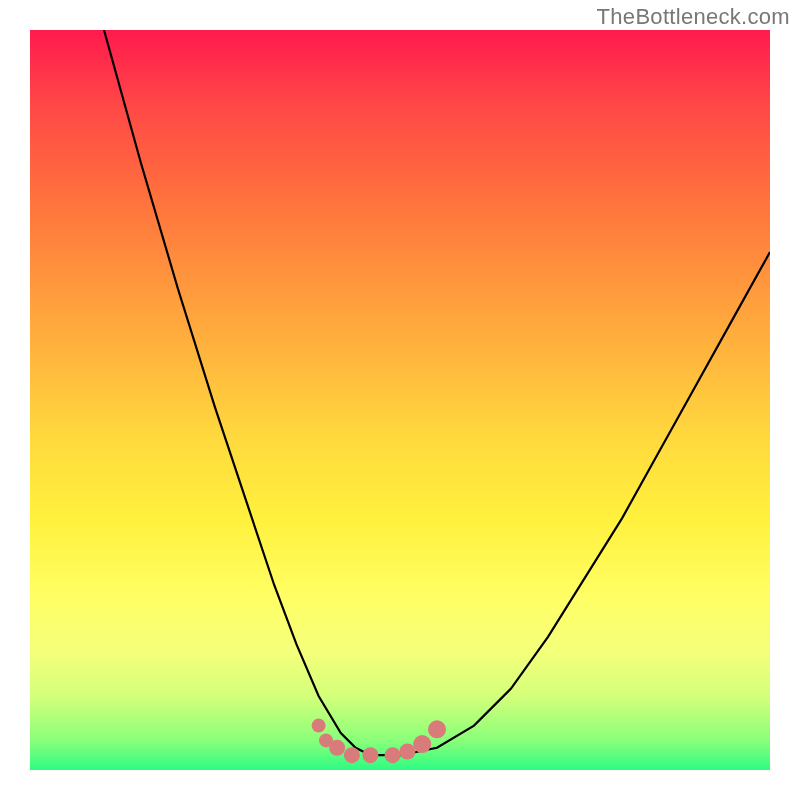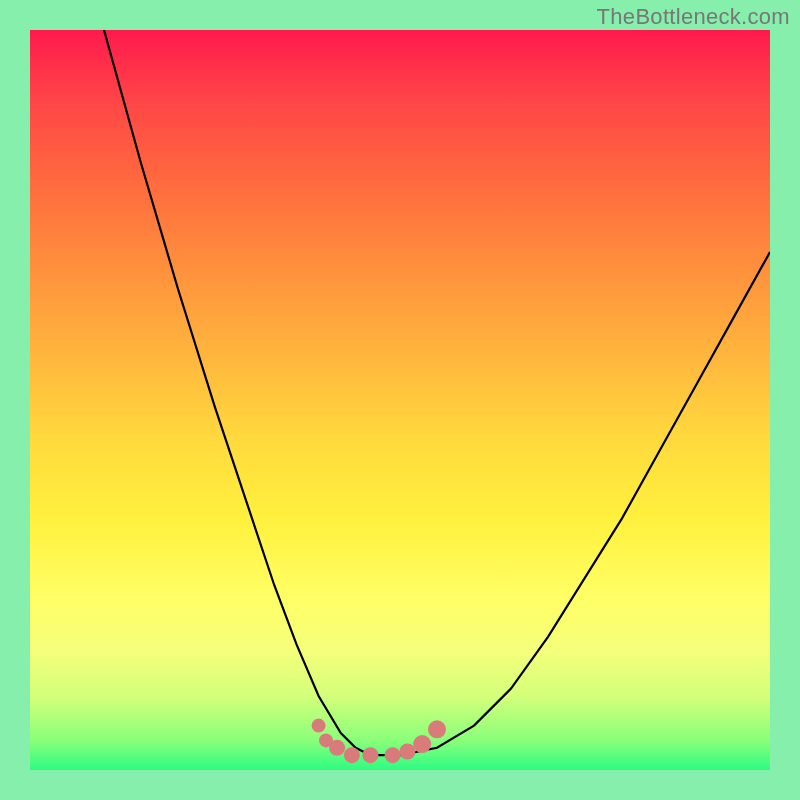--- a/index.html
+++ b/index.html
@@ -8,21 +8,21 @@
     width: 800px;
     height: 800px;
     background: #000000;
     overflow: hidden;
     font-family: Arial, Helvetica, sans-serif;
   }
   .stage {
     position: relative;
     width: 800px;
     height: 800px;
-    background: #86efac;
+    background: #ffffff;
   }
   .plot {
     position: absolute;
     left: 30px;
     top: 30px;
     width: 740px;
     height: 740px;
     background: linear-gradient(
       to bottom,
       #ff1a4d 0%,

